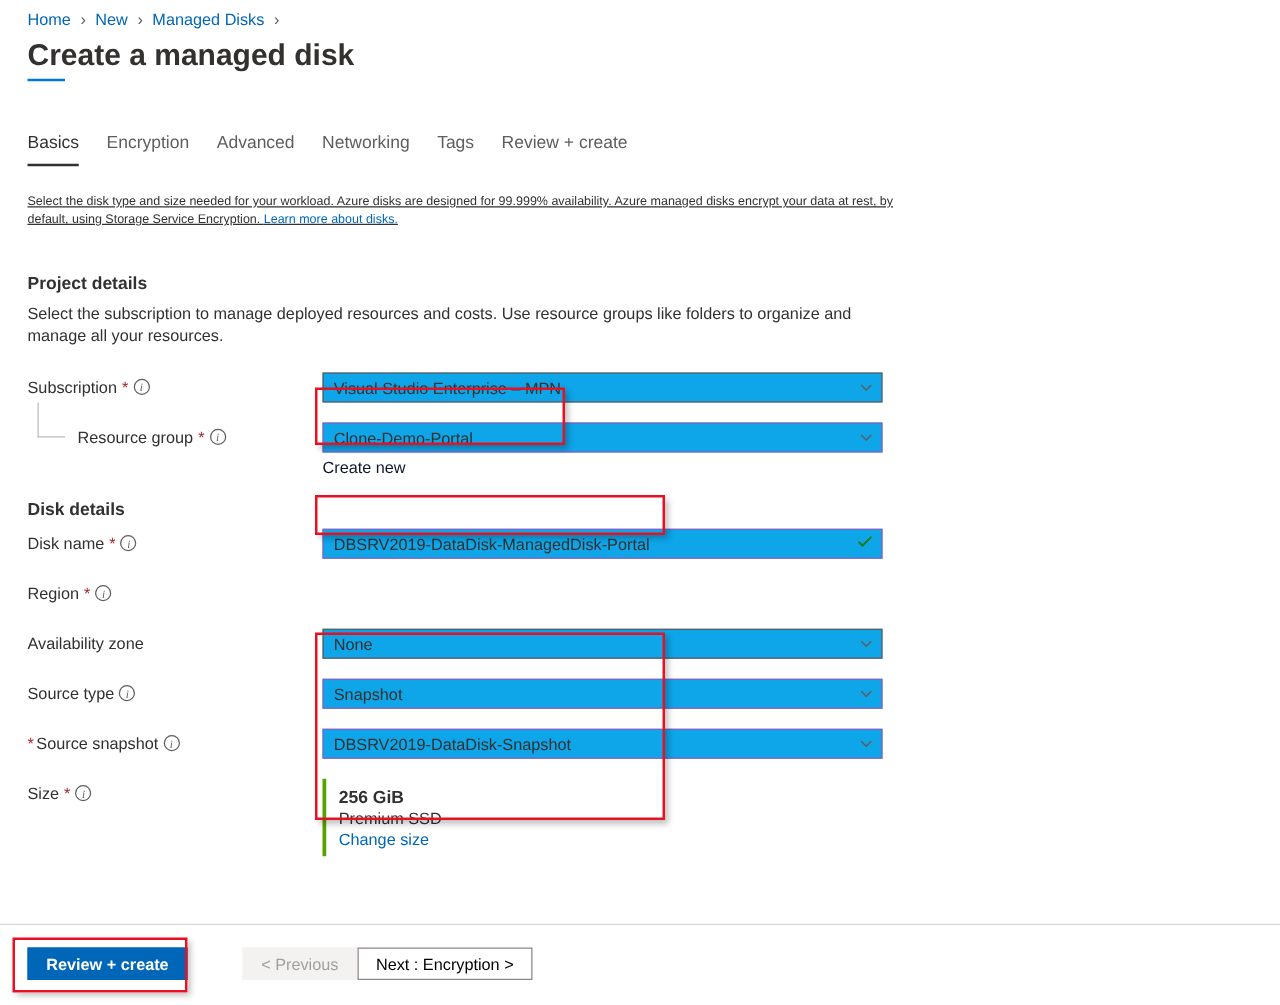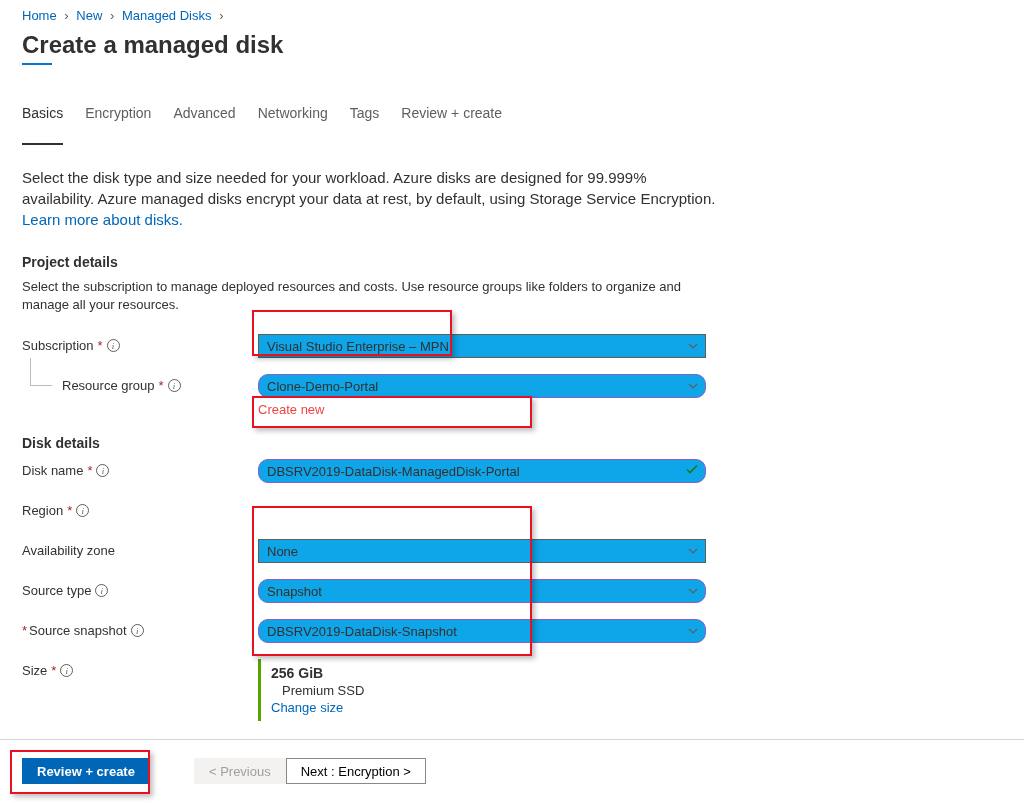--- a/index.html
+++ b/index.html
@@ -41,34 +41,35 @@
   }
   .tabs {
     display: flex;
     gap: 22px;
     border-bottom: none;
     margin-bottom: 22px;
   }
   .tab {
     font-size: 14px;
     color: #605e5c;
-    padding-bottom: 22px;
+    padding-bottom: 10px;
     cursor: pointer;
   }
   .tab.active {
     color: #323130;
     border-bottom: 2px solid #323130;
     font-weight: 400;
   }
   .intro {
-    font-size: 15px;
+    font-size: 10px;
     color: #323130;
     line-height: 1.4;
     max-width: 700px;
-    margin-bottom: 24px;
+    margin-bottom: 35px;
+    text-decoration: underline;
   }
   .intro .link { color: #0067b8; text-decoration: none; }
   h3.section-heading {
     font-size: 14px;
     font-weight: 600;
     margin-bottom: 8px;
     color: #323130;
   }
   .section-desc {
     font-size: 13px;
@@ -130,50 +131,49 @@
     background: #0ea5e9;
     font-size: 13px;
     padding: 2px 26px 2px 8px;
     display: flex;
     align-items: center;
     cursor: pointer;
     position: relative;
   }
   .select.purple, .text-input.purple {
     border-color: #8661c5;
-    border-radius: 10px;
   }
   .chevron {
     position: absolute;
     right: 6px;
     top: 50%;
     transform: translateY(-50%);
     pointer-events: none;
   }
   .chevron svg { display: block; }
   .check-icon {
     position: absolute;
     right: 6px;
     top: 50%;
     transform: translateY(-50%);
     color: #107c10;
   }
   .sublink {
-    color: #ef4444;
+    color: #0f172a;
     font-size: 13px;
     text-decoration: none;
     display: inline-block;
     margin-top: 4px;
   }
   .size-box {
     border-left: 3px solid #57a300;
     padding: 6px 10px;
   }
   .size-box .size-value { font-weight: 700; font-size: 14px; }
-  .size-box .size-tier { font-size: 13px; margin: 2px 11px; }
+  .size-box .size-tier { font-size: 13px; margin: 2px 0; }
   .size-box .change { color: #0067b8; font-size: 13px; text-decoration: none; }
   .highlight-red {
     position: absolute;
     border: 2px solid #e81123;
     box-shadow: 3px 3px 5px rgba(0,0,0,0.25);
     pointer-events: none;
     z-index: 50;
   }
   .footer {
     position: absolute;

